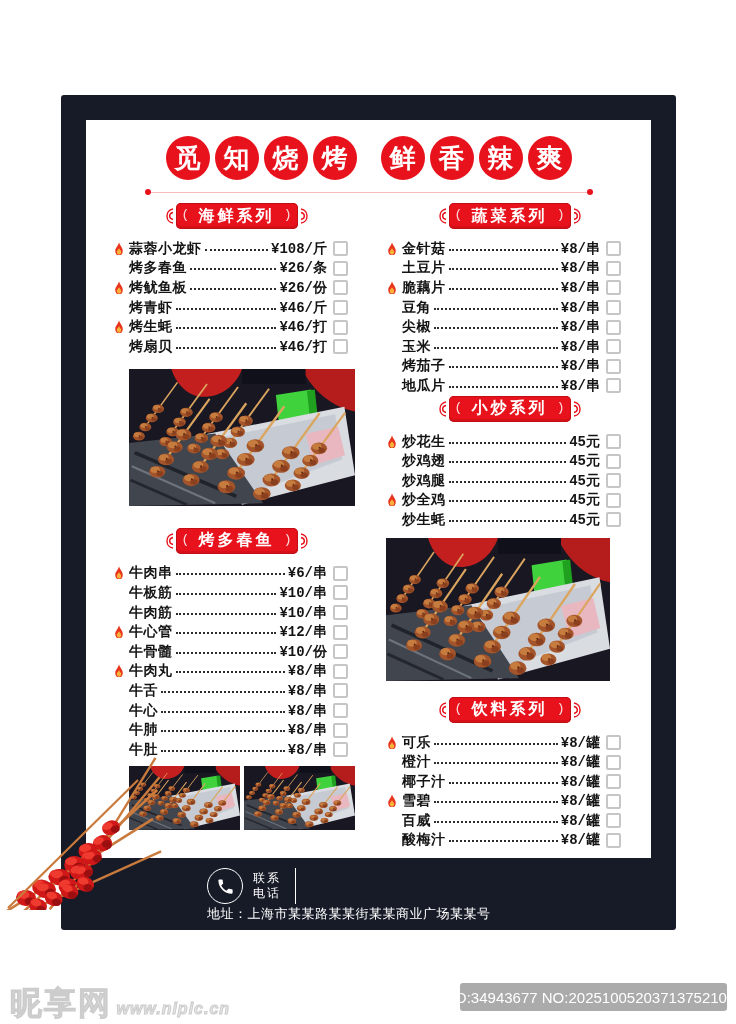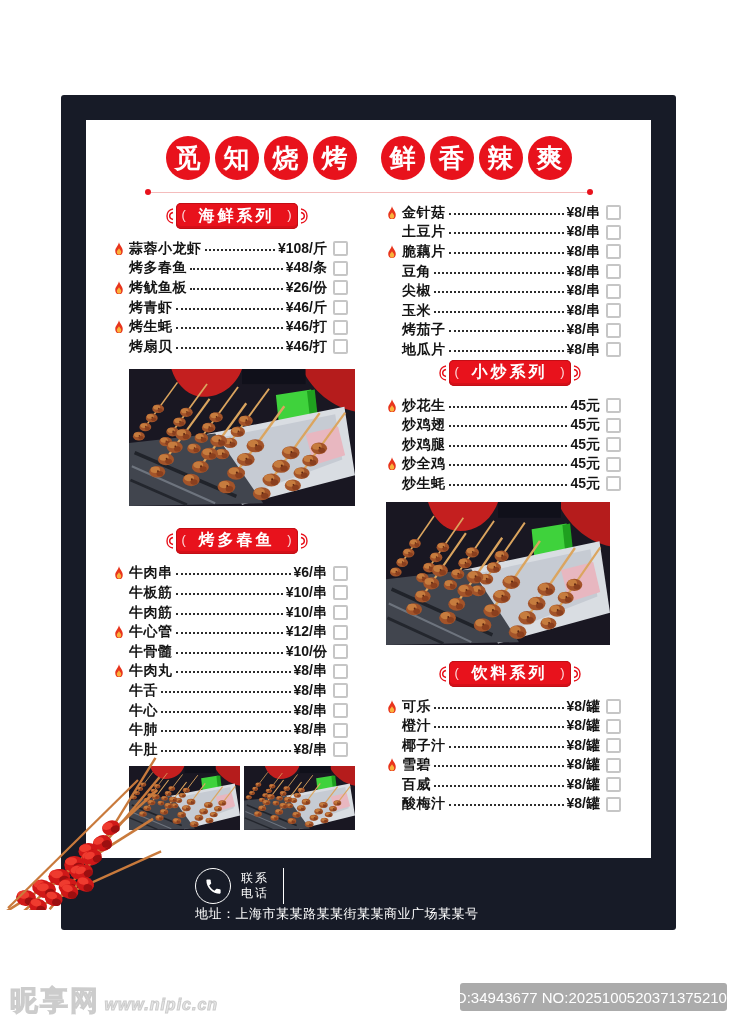--- a/index.html
+++ b/index.html
@@ -22,21 +22,21 @@
     width:44px;height:44px;border-radius:50%;background:#e8121c;color:#fff;
     font-size:26px;font-weight:bold;display:flex;align-items:center;justify-content:center;
     line-height:1;
   }
   .tgap{width:14px;}
   
   .divider{width:448px;margin:9px auto 0;display:flex;align-items:center;height:6px;}
   .divider .dot{width:6px;height:6px;border-radius:50%;background:#e8121c;}
   .divider .dline{flex:1;height:1px;background:#f4bcbc;}
   
-  .cols{display:flex;gap:26px;padding:8px 18px 0 27px;}
+  .cols{display:flex;gap:26px;padding:8px 18px 0 27px;font-family:Liberation Mono, monospace;}
   .col{width:250px;}
   
   .badge{
     position:relative;width:122px;height:26px;margin:0 auto;background:#e8121c;
     border-radius:5px;color:#fff;font-weight:bold;font-size:16px;letter-spacing:3px;
     display:flex;align-items:center;justify-content:center;
     box-shadow:inset 0 0 0 1px #c30e15, inset 0 -3px 0 rgba(0,0,0,0.08);
   }
   .badge::before,.badge::after{
     color:rgba(255,255,255,0.85);font-size:13px;font-weight:normal;position:absolute;top:4px;letter-spacing:0;
@@ -57,34 +57,34 @@
   .price{white-space:nowrap;}
   .checkbox{flex:0 0 11px;width:11px;height:11px;border:2px solid #c6c6c6;border-radius:2px;margin-left:6px;background:#fff;}
   
   .photo{overflow:hidden;background:#191722;}
   .photo svg{display:block;width:100%;height:100%;}
   .photo-lg-left{width:226px;height:137px;margin:12px 0 0 16px;}
   .photo-lg-right{width:224px;height:143px;margin:8px 0 0 0;}
   .photo-row{display:flex;gap:4px;margin:6px 0 0 16px;}
   .photo-sm{width:111px;height:64px;}
   
-  .footer{position:absolute;left:0;bottom:0;width:100%;height:72px;color:#fff;}
+  .footer{position:absolute;left:12px;bottom:0;width:100%;height:72px;color:#fff;}
   .contact{position:absolute;left:134px;top:10px;display:flex;align-items:center;gap:10px;}
   .phone-badge{width:34px;height:34px;border:1.5px solid #fff;border-radius:50%;display:flex;align-items:center;justify-content:center;}
   .contact-lines{font-size:12px;line-height:15px;letter-spacing:2px;}
   .contact-sep{width:1px;height:36px;background:#ffffff;margin-left:4px;}
   .address{position:absolute;left:134px;top:47px;font-size:13px;letter-spacing:0.5px;white-space:nowrap;text-align:center;}
   
   .skewers-decor{position:absolute;left:-12px;top:740px;width:230px;height:170px;pointer-events:none;}
   
   .wm-left{
     position:absolute;left:10px;top:982px;font-weight:bold;color:#e6e6e6;
     -webkit-text-stroke:1px #cccccc;white-space:nowrap;
   }
-  .wm-site{font-size:28px;letter-spacing:2px;margin-top:8px;}
+  .wm-site{font-size:32px;letter-spacing:2px;margin-top:8px;}
   .wm-url{font-size:16px;font-style:italic;letter-spacing:1px;}
   .wm-badge{
     position:absolute;left:460px;top:983px;width:267px;height:28px;background:#ababab;
     border-radius:3px;color:#fff;font-size:15px;display:flex;align-items:center;justify-content:center;
     white-space:nowrap;
   }
 </style>
 </head>
 <body>
 
@@ -194,21 +194,21 @@
 
   <div class="item">
     <span class="flame" style="visibility: hidden;">
       <svg width="12" height="16" viewBox="0 0 16 20">
         <path d="M8 1 C9 5.5 13 7.5 13 12.5 A5 5.6 0 0 1 3 12.5 C3 8.5 6.5 6.5 8 1 Z" fill="#e8341c"></path>
         <path d="M8 9 C9 11.2 11 11.8 11 14.4 A3 3.1 0 0 1 5 14.4 C5 11.8 7 11.2 8 9 Z" fill="#f9b23c"></path>
       </svg>
     </span>
     <span class="iname">烤多春鱼</span>
     <span class="leader"></span>
-    <span class="price">¥48/条</span>
+    <span class="price">¥26/条</span>
     <span class="checkbox"></span>
   </div>
 
 
   <div class="item">
     <span class="flame">
       <svg width="12" height="16" viewBox="0 0 16 20">
         <path d="M8 1 C9 5.5 13 7.5 13 12.5 A5 5.6 0 0 1 3 12.5 C3 8.5 6.5 6.5 8 1 Z" fill="#e8341c"></path>
         <path d="M8 9 C9 11.2 11 11.8 11 14.4 A3 3.1 0 0 1 5 14.4 C5 11.8 7 11.2 8 9 Z" fill="#f9b23c"></path>
       </svg>
@@ -416,20 +416,31 @@
           </div>
           <div class="photo photo-sm">
             <svg viewBox="0 0 320 200" preserveAspectRatio="none">
                 <use href="#bbq-scene"></use>
               </svg>
           </div>
         </div>
       </div>
 
       <div class="col">
+        <div class="badge-wrap">
+          <div class="badge">
+            <svg class="curl curl-l" viewBox="0 0 13 18">
+                <use href="#curl-path"></use>
+              </svg>
+            <span>蔬菜系列</span>
+            <svg class="curl curl-r" viewBox="0 0 13 18">
+                <use href="#curl-path"></use>
+              </svg>
+          </div>
+        </div>
         <div class="items">
   <div class="item">
     <span class="flame">
       <svg width="12" height="16" viewBox="0 0 16 20">
         <path d="M8 1 C9 5.5 13 7.5 13 12.5 A5 5.6 0 0 1 3 12.5 C3 8.5 6.5 6.5 8 1 Z" fill="#e8341c"></path>
         <path d="M8 9 C9 11.2 11 11.8 11 14.4 A3 3.1 0 0 1 5 14.4 C5 11.8 7 11.2 8 9 Z" fill="#f9b23c"></path>
       </svg>
     </span>
     <span class="iname">金针菇</span>
     <span class="leader"></span>

